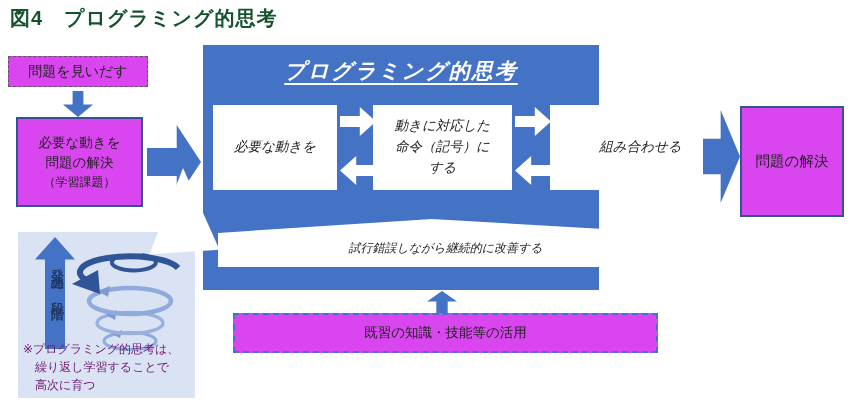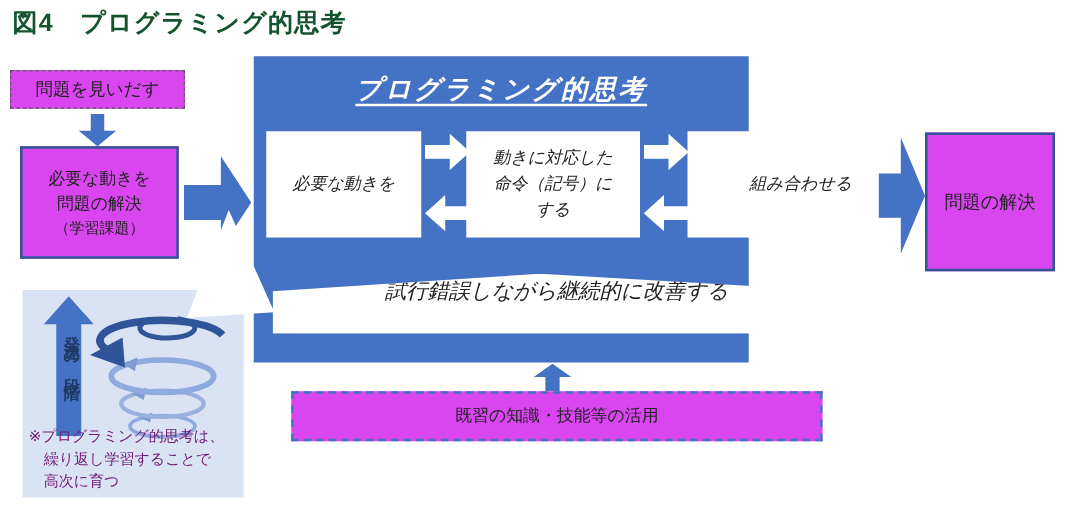--- a/index.html
+++ b/index.html
@@ -47,21 +47,21 @@
   .step1 { left:10px;  width:124px; }
   .step2 { left:170px; width:139px; }
   .step3 { left:347px; width:125px;padding-left:28px; }
   .pair { position:absolute; width:36px; height:29px; background:#ffffff; }
   .ab-r { left:137px; top:62px;  } .ab-l { left:137px; top:111px; }
   .bc-r { left:312px; top:62px;  } .bc-l { left:312px; top:111px; }
   .banner {
     position:absolute; left:15px; top:174px; width:455px; height:48px; background:#ffffff;
     clip-path:polygon(0 29%,47% 0,100% 29%,100% 100%,0 100%);
     display:flex; align-items:flex-end; justify-content:center;
-    font-size:17px; color:#222; padding-bottom:23px; box-sizing:border-box;
+    font-size:12px; color:#222; padding-bottom:10px; box-sizing:border-box;
   }
 
   .wedge {
     position:absolute; left:145px; top:168px; width:76px; height:88px; background:#ffffff;
     clip-path:polygon(6% 98%,50% 0,98% 93%); z-index:5;
   }
 
   .panel { position:absolute; left:18px; top:232px; width:177px; height:166px; background:#DAE3F3; z-index:2; }
   .dev-arrow {
     position:absolute; left:17px; top:5px; width:40px; height:112px; background:#4472C4;

